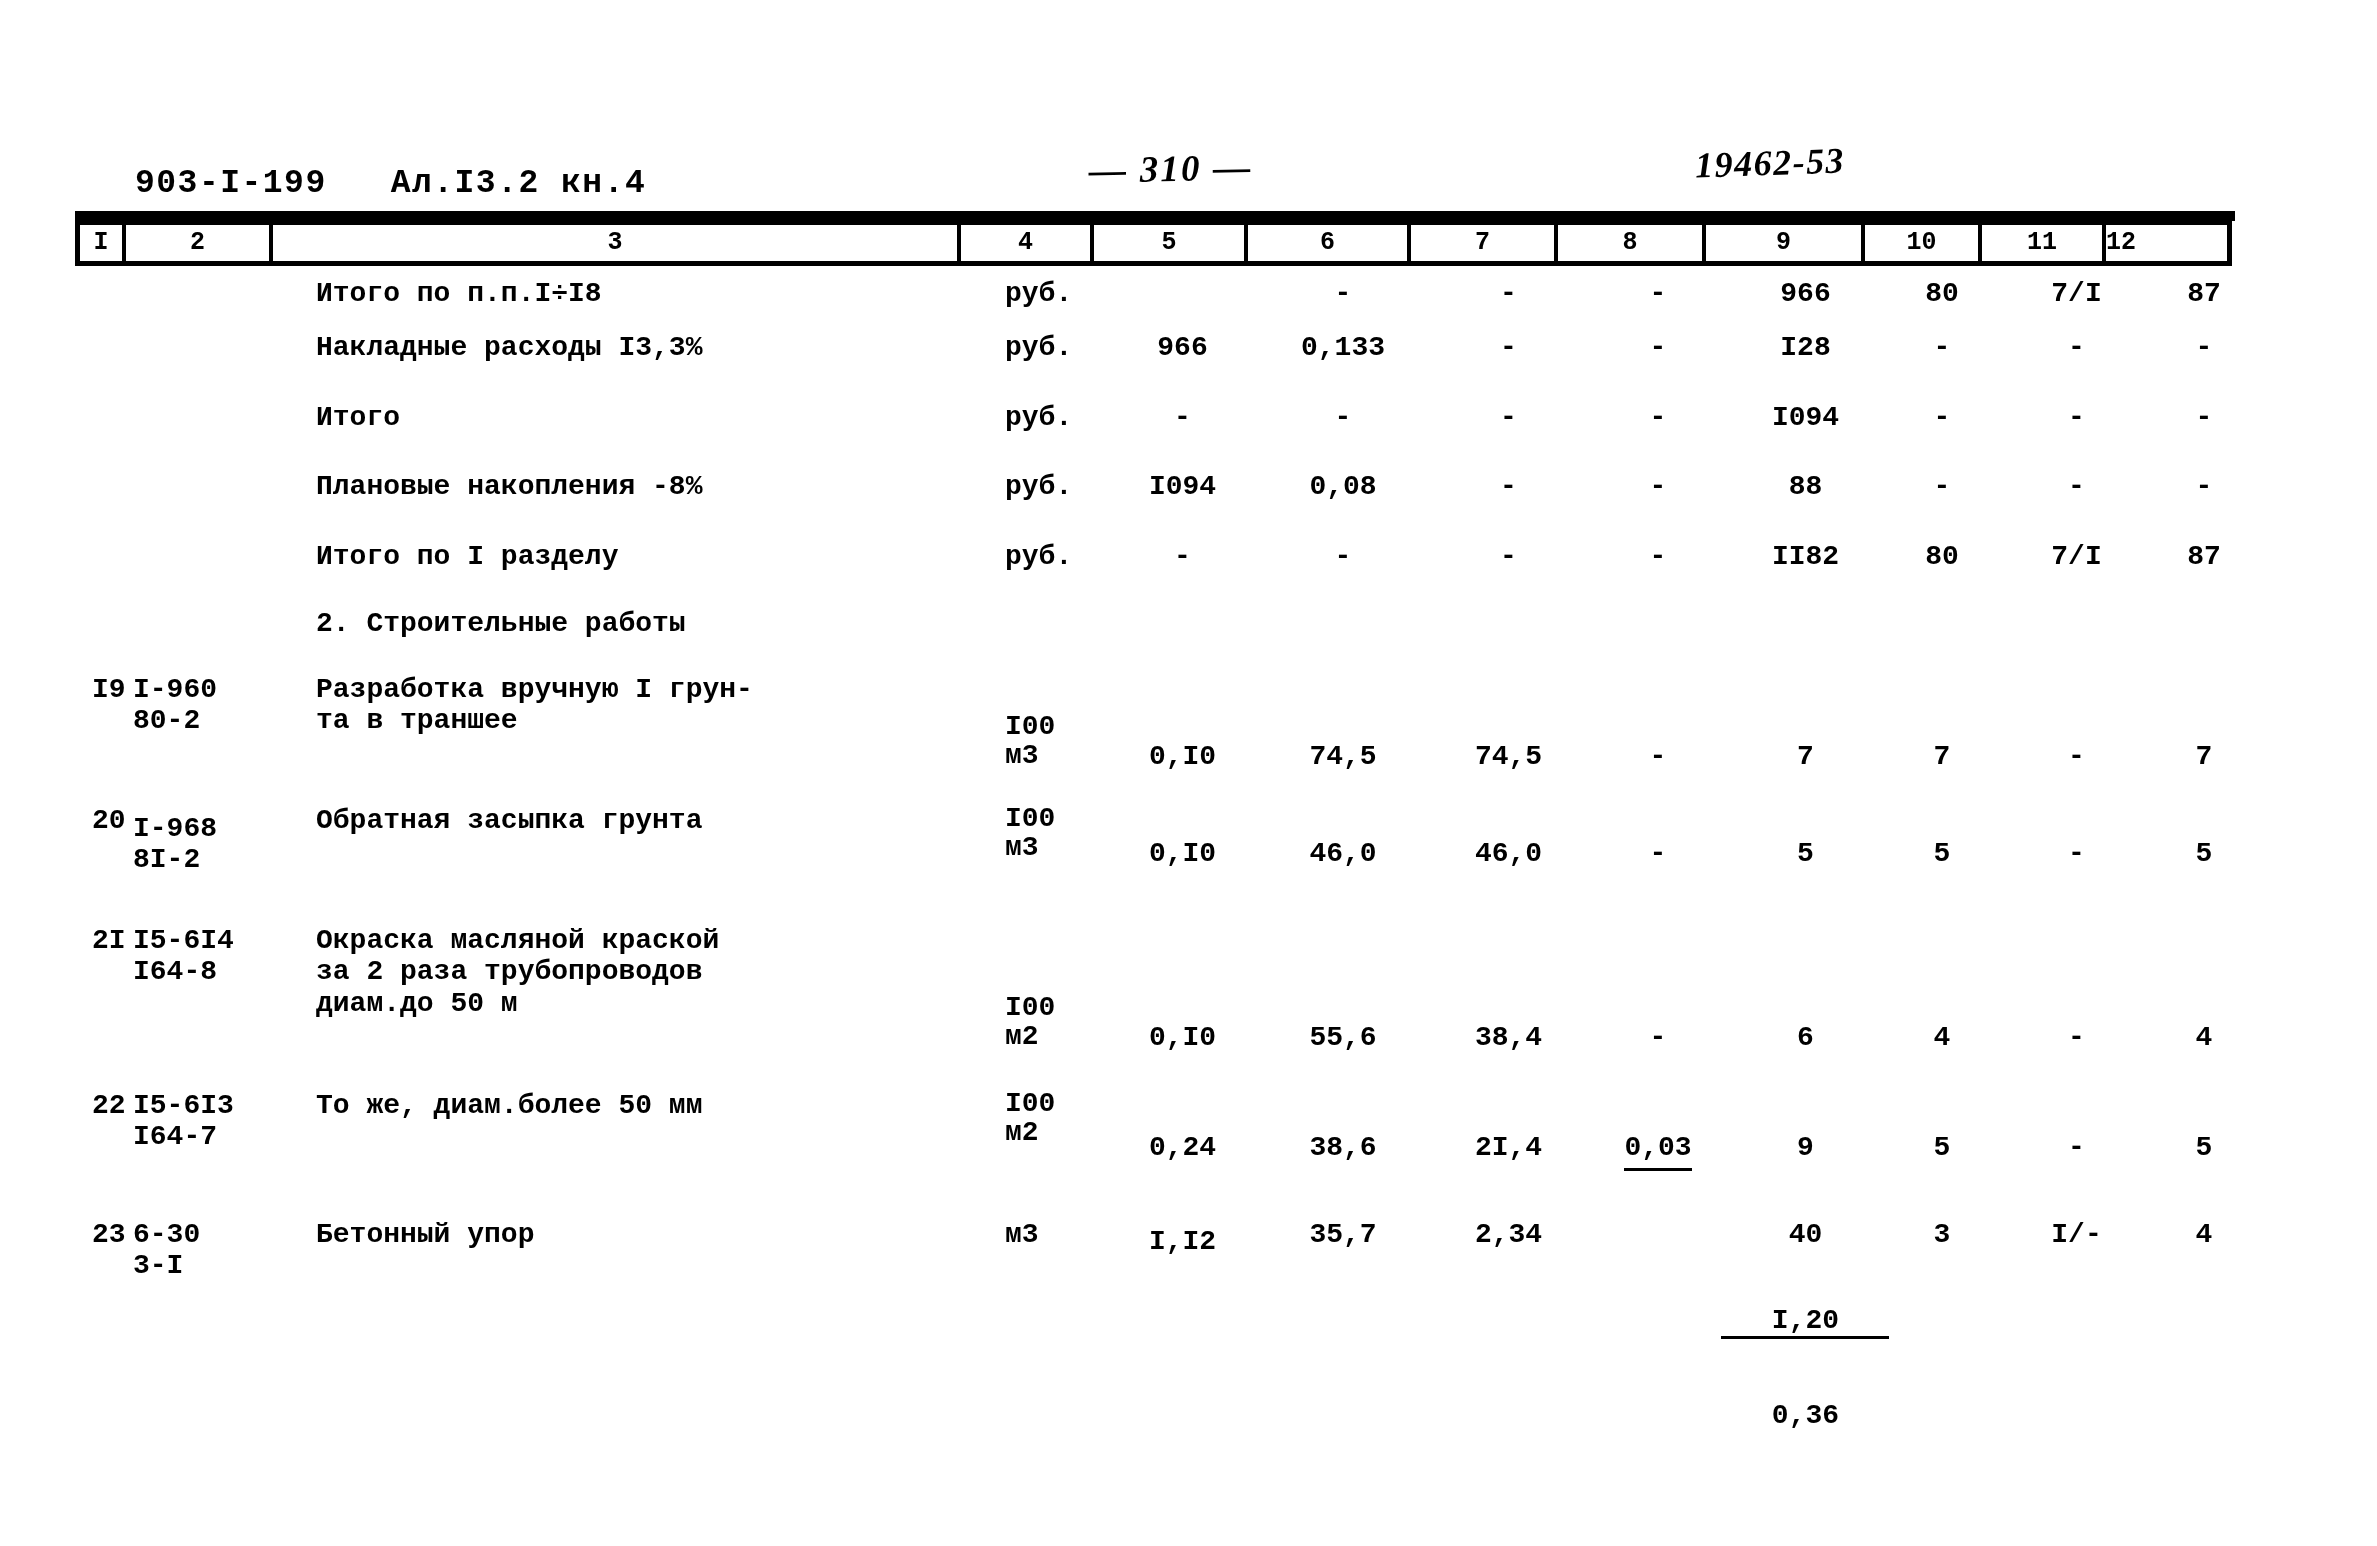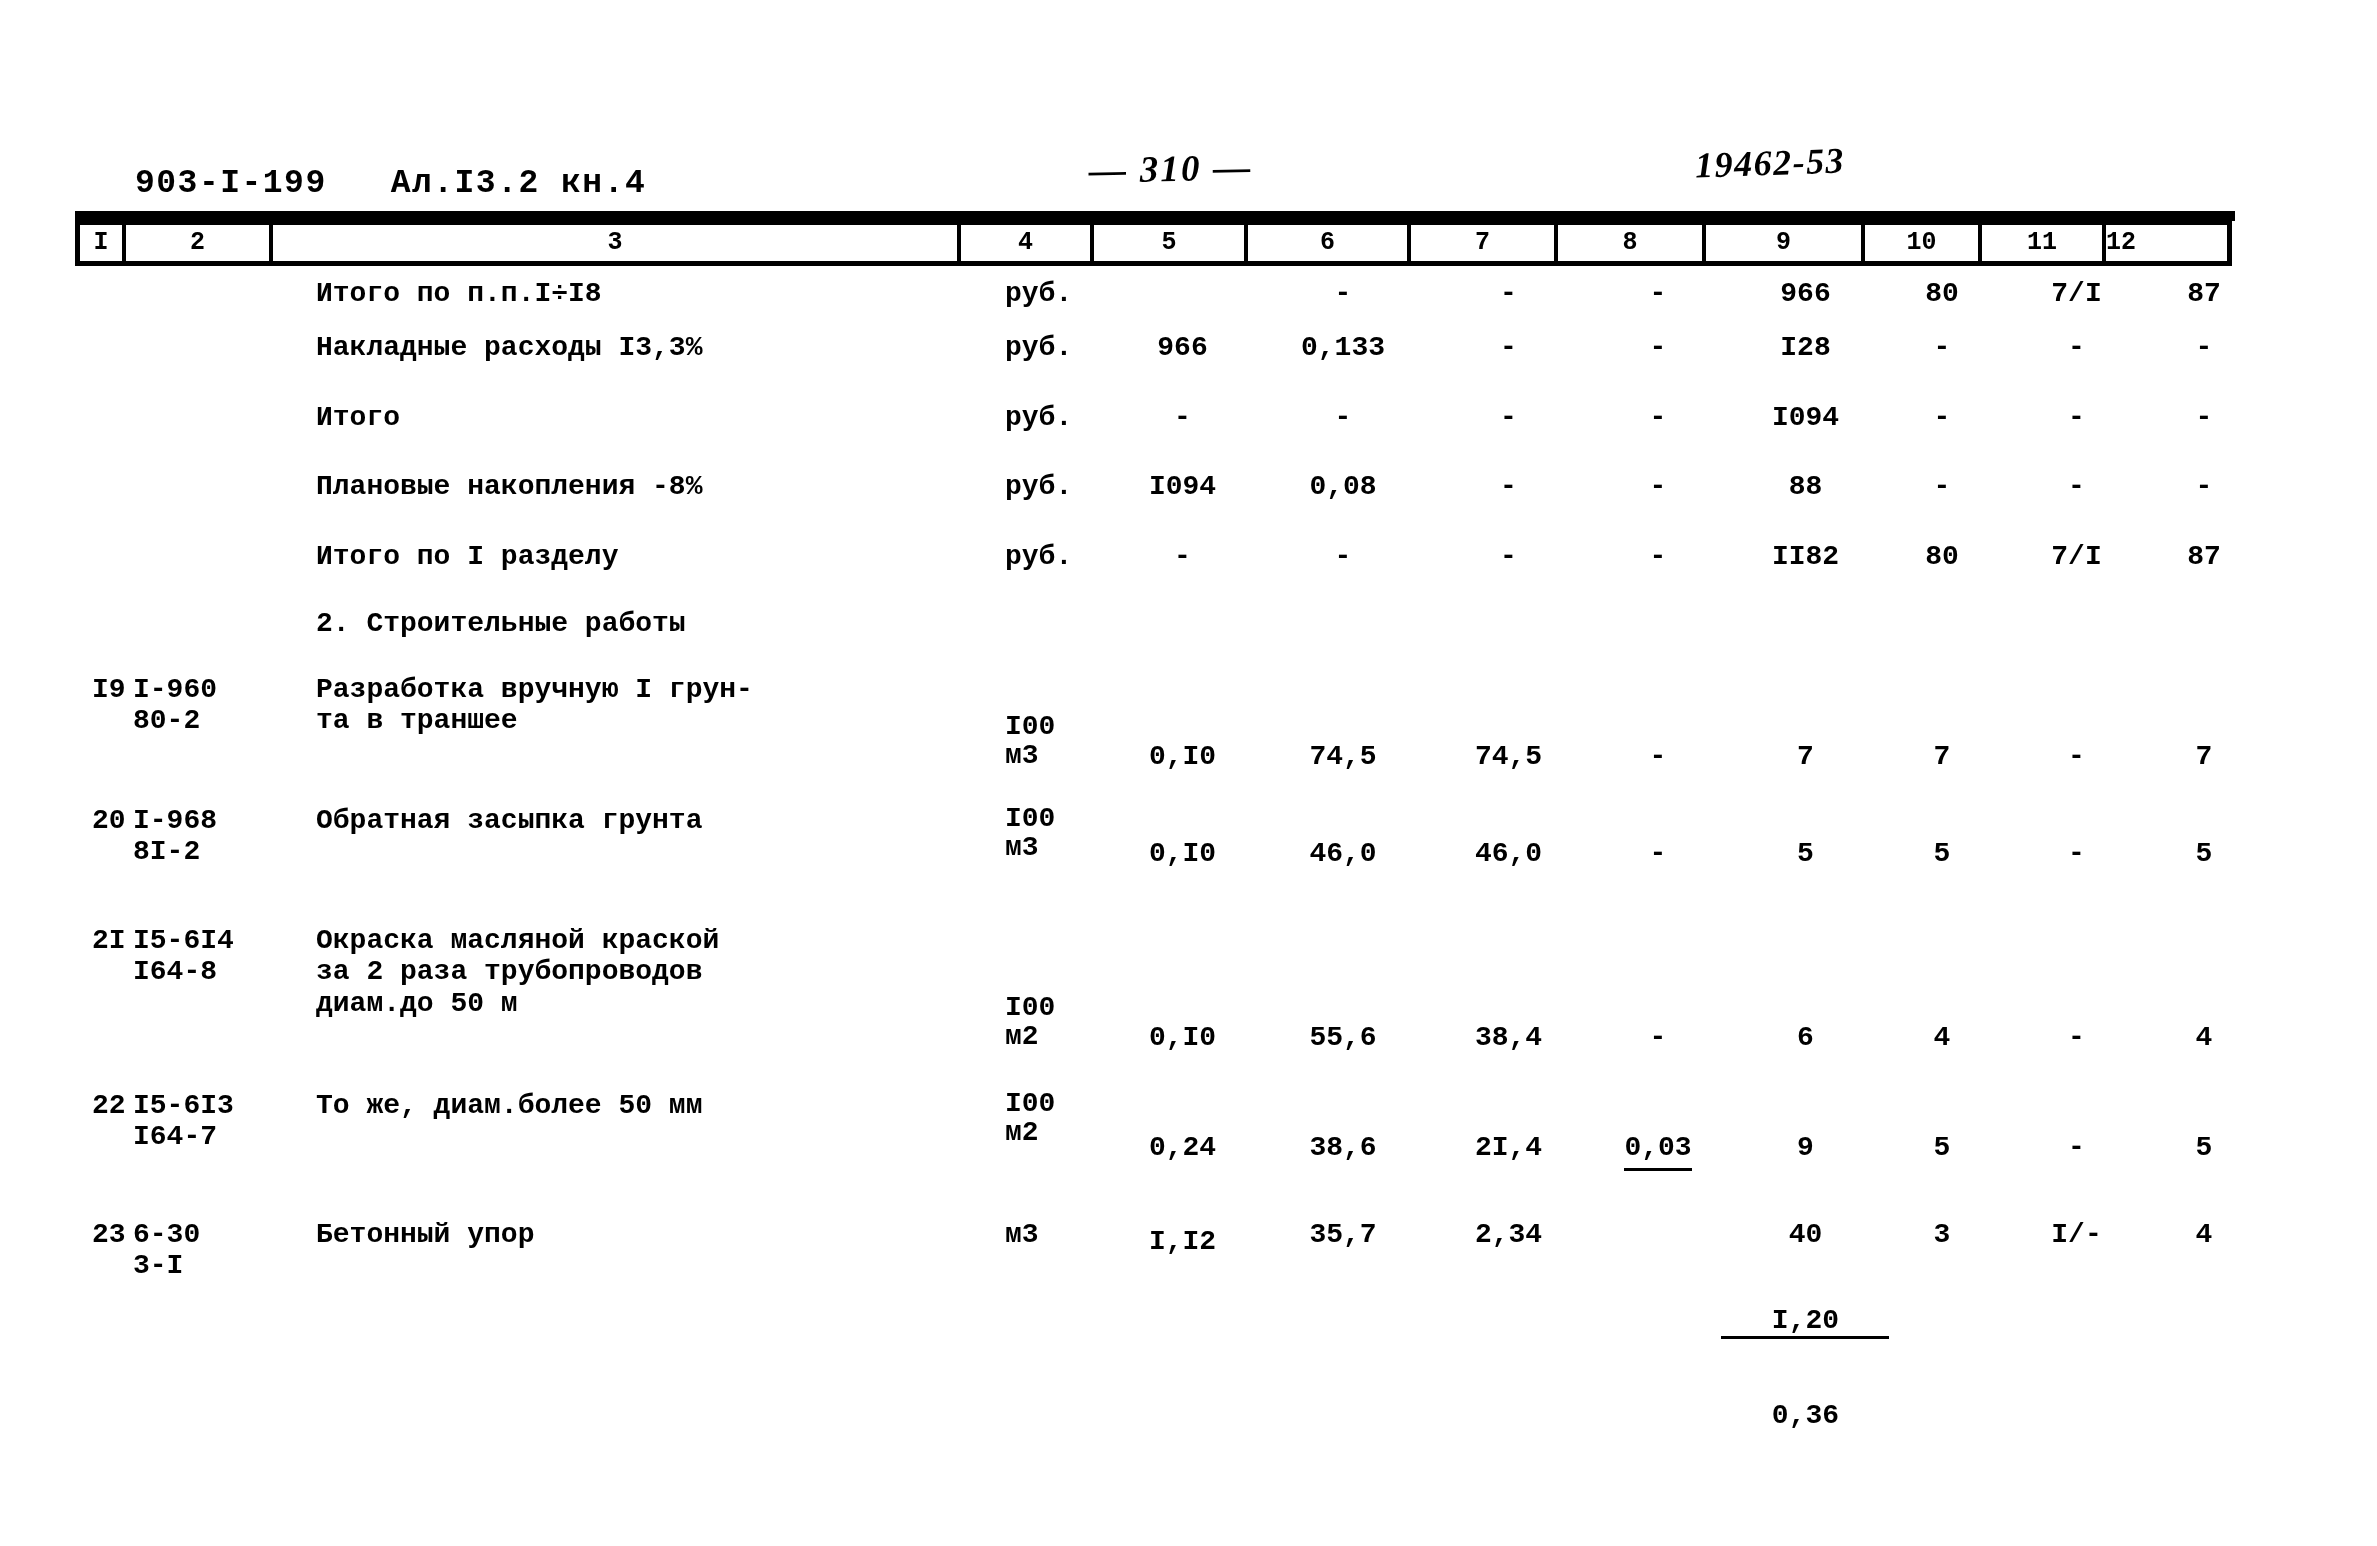--- a/index.html
+++ b/index.html
@@ -258,21 +258,21 @@
       <div class="c col7" style="top:67px">74,5</div>
       <div class="c col8 dash" style="top:67px">-</div>
       <div class="c col9" style="top:67px">7</div>
       <div class="c col10" style="top:67px">7</div>
       <div class="c col11 dash" style="top:67px">-</div>
       <div class="c col12" style="top:67px">7</div>
     </div>
 
     <div class="row" style="height:120px">
       <div class="c col1" style="top:0px">20</div>
-      <div class="c col2" style="top:0px">I-968
+      <div class="c col2" style="top:8px">I-968
 8I-2</div>
       <div class="c col3" style="top:0px">Обратная засыпка грунта</div>
       <div class="c col4 unit2" style="top:0px">I00
 м3</div>
       <div class="c col5" style="top:33px">0,I0</div>
       <div class="c col6" style="top:33px">46,0</div>
       <div class="c col7" style="top:33px">46,0</div>
       <div class="c col8 dash" style="top:33px">-</div>
       <div class="c col9" style="top:33px">5</div>
       <div class="c col10" style="top:33px">5</div>

